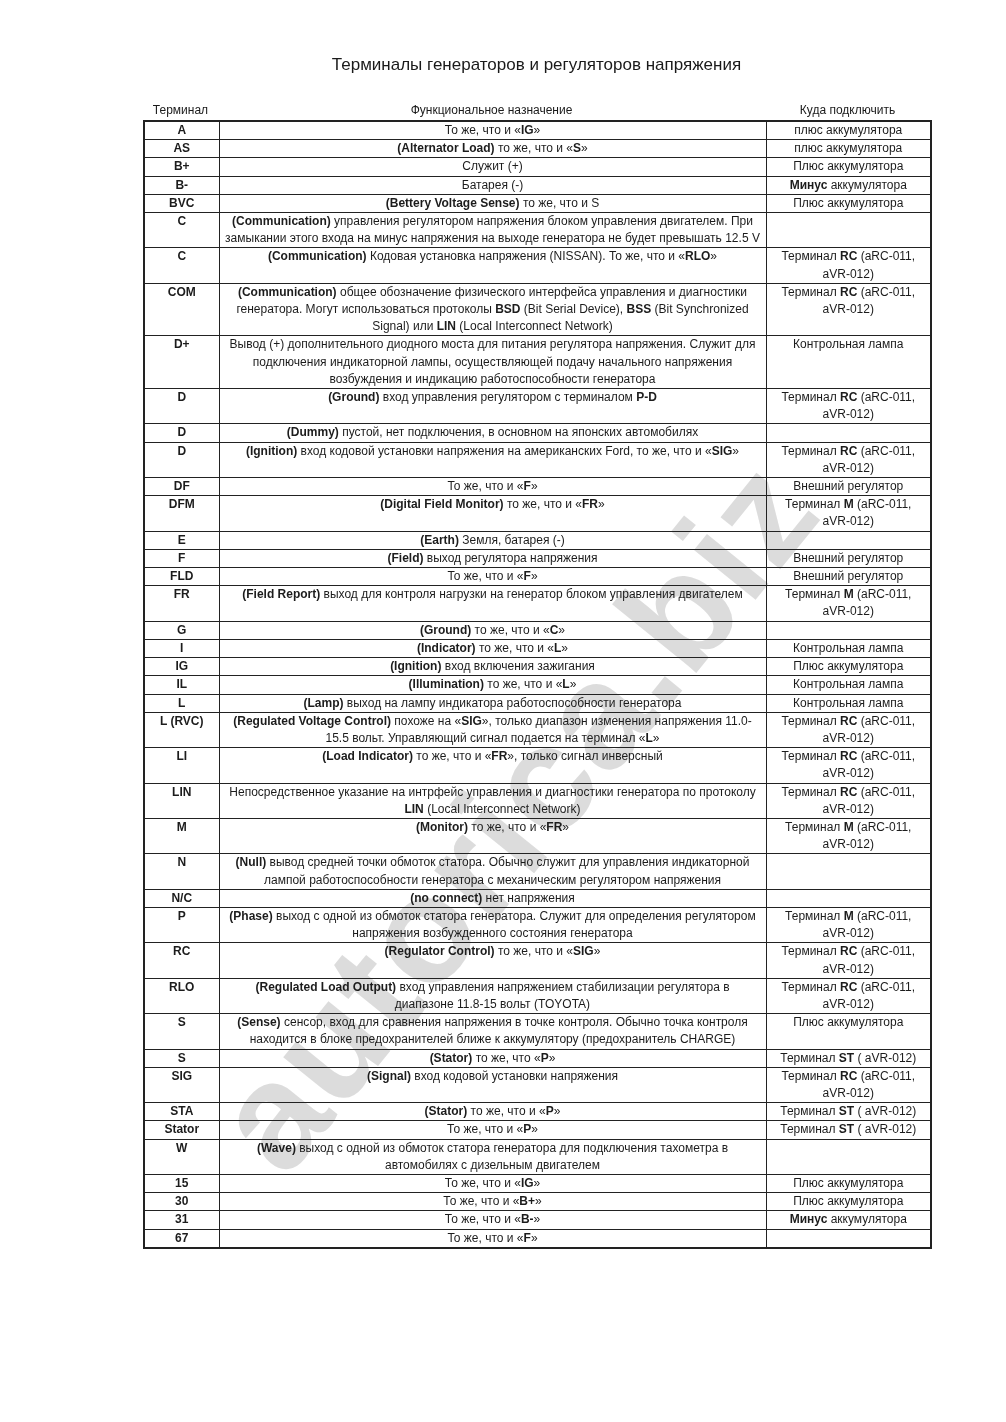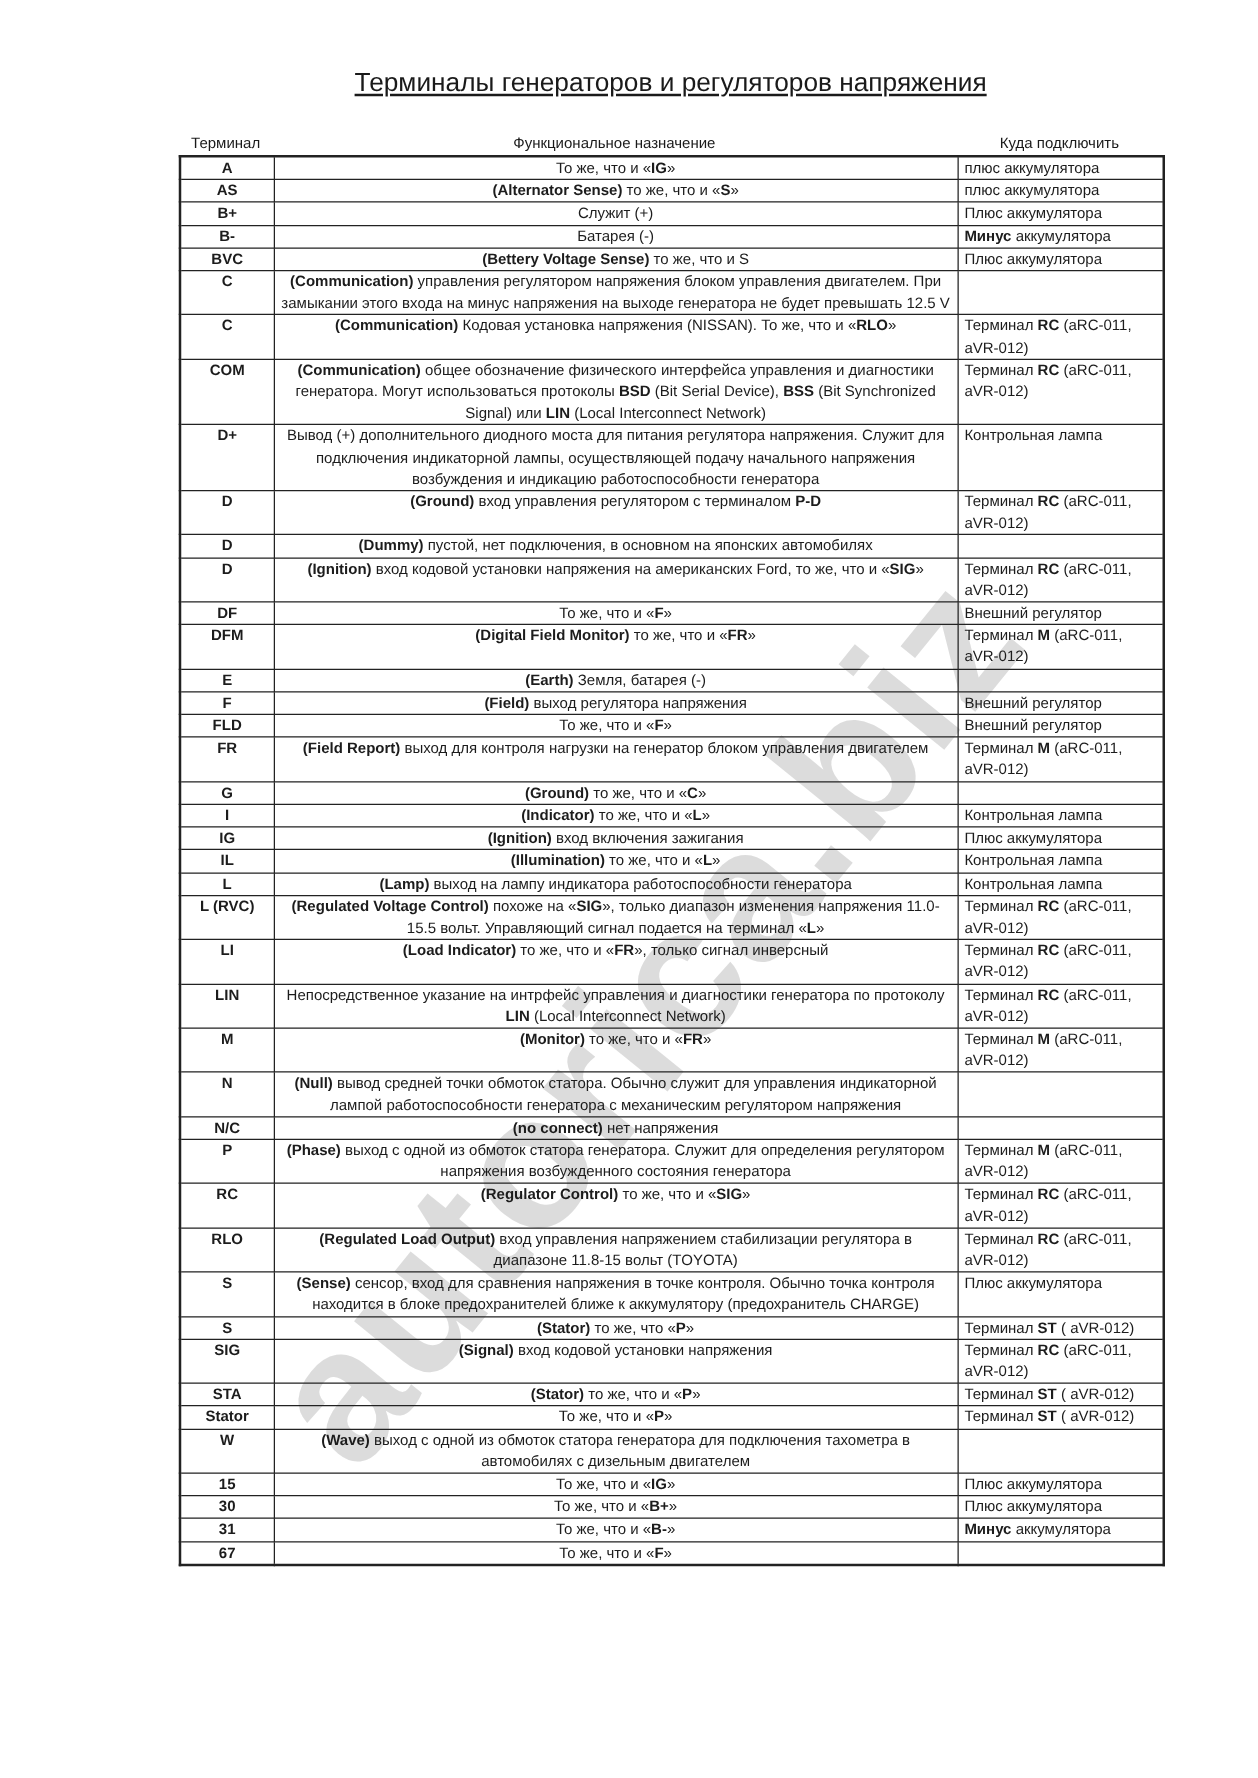--- a/index.html
+++ b/index.html
@@ -30,26 +30,25 @@
     user-select: none;
   }
   .content {
     position: absolute;
     left: 143px;
     top: 55px;
     width: 787px;
     z-index: 1;
   }
   .title {
-    font-size: 21px;
+    font-size: 17px;
     font-weight: 400;
     text-align: center;
     margin: 0 0 28px 0;
     color: #1a1a1a;
-    text-decoration: underline;
   }
   .header-row {
     display: grid;
     grid-template-columns: 75px 547px 165px;
     font-size: 12px;
     margin-bottom: 3px;
     color: #1a1a1a;
   }
   .hcell { text-align: center; }
   table.term-table {
@@ -66,21 +65,21 @@
     vertical-align: top;
     color: #1c1c1c;
     word-wrap: break-word;
   }
   td.term {
     text-align: center;
     font-weight: bold;
     padding: 0 2px;
   }
   td.func { text-align: center; }
-  td.conn { text-align: left; }
+  td.conn { text-align: center; }
   td b { font-weight: bold; }
 </style>
 </head>
 <body>
 
 <div class="watermark">autorica.biz</div>
 
 <div class="content">
   <h1 class="title">Терминалы генераторов и регуляторов напряжения</h1>
 
@@ -97,21 +96,21 @@
       <col style="width:165px">
     </colgroup>
     <tbody id="table-body">
         <tr>
           <td class="term">A</td>
           <td class="func">То же, что и «<b>IG</b>»</td>
           <td class="conn">плюс аккумулятора</td>
         </tr>
         <tr>
           <td class="term">AS</td>
-          <td class="func"><b>(Alternator Sense)</b> то же, что и «<b>S</b>»</td>
+          <td class="func"><b>(Alternator Load)</b> то же, что и «<b>S</b>»</td>
           <td class="conn">плюс аккумулятора</td>
         </tr>
         <tr>
           <td class="term">B+</td>
           <td class="func">Служит (+)</td>
           <td class="conn">Плюс аккумулятора</td>
         </tr>
         <tr>
           <td class="term">B-</td>
           <td class="func">Батарея (-)</td>

